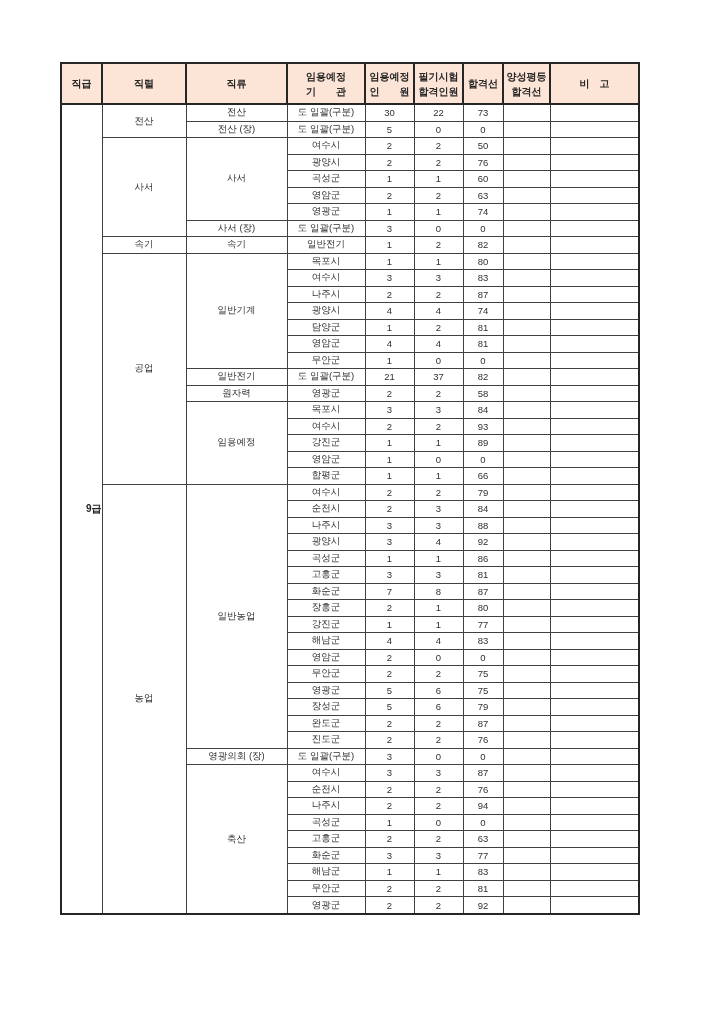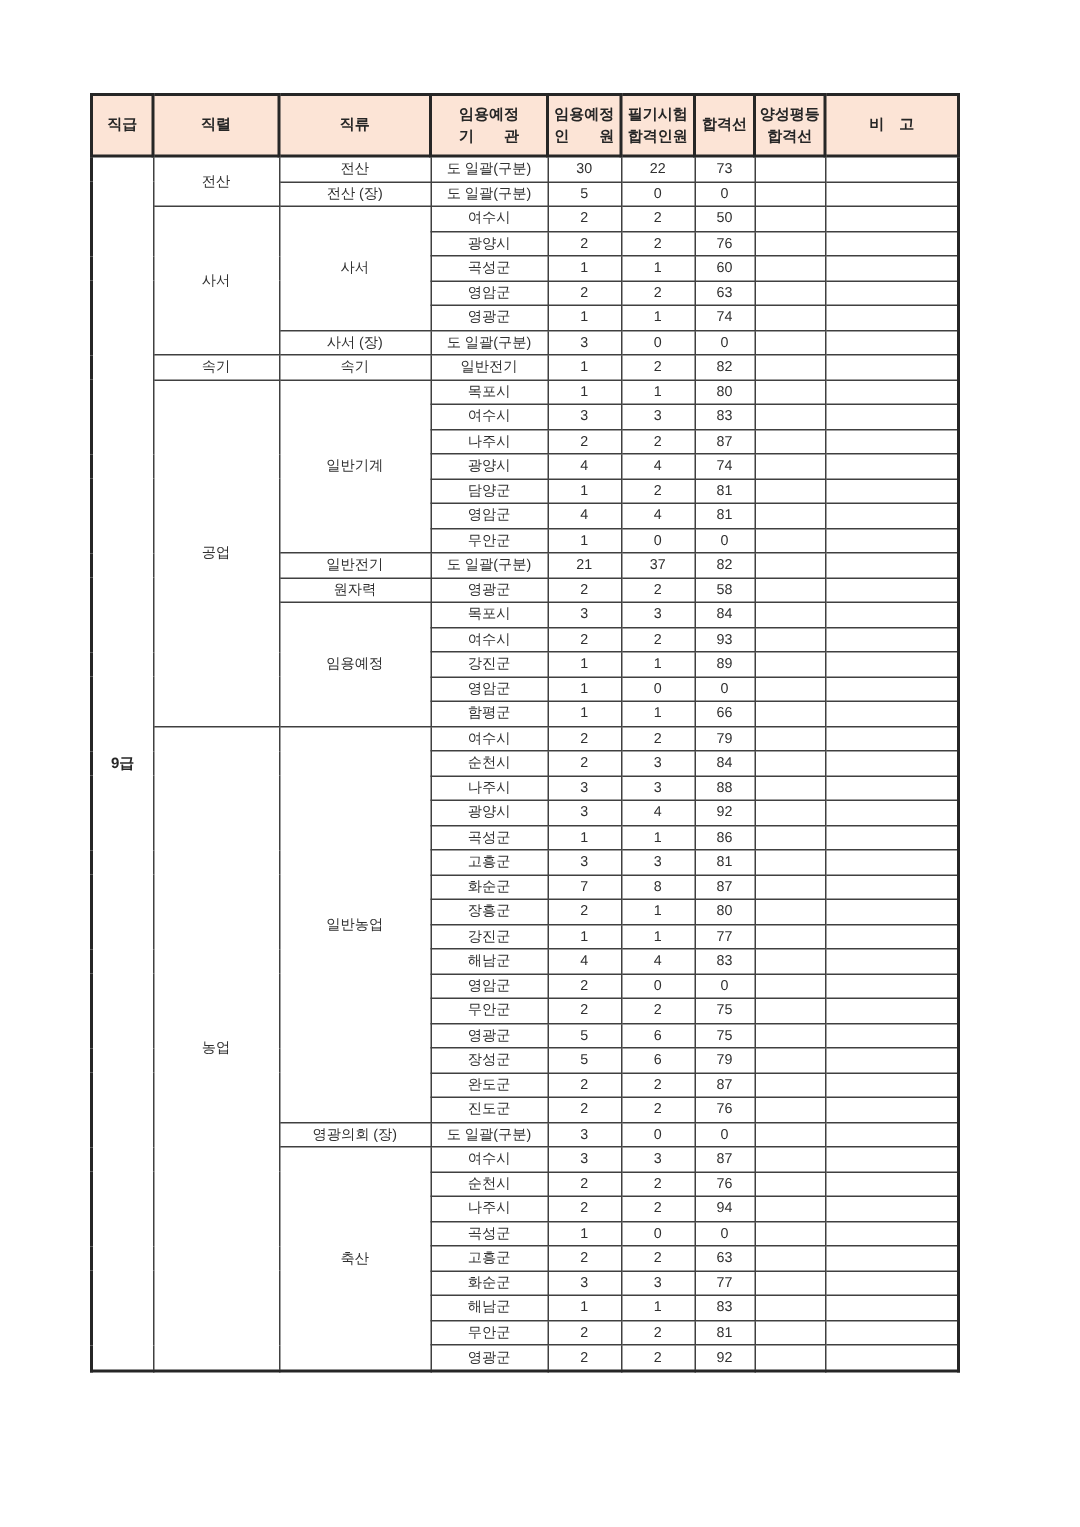--- a/index.html
+++ b/index.html
@@ -38,21 +38,21 @@
   table.results td {
     border: 1px solid #404040;
     font-size: 9.5px;
     color: #303030;
     text-align: center;
     vertical-align: middle;
     padding: 0;
     white-space: nowrap;
     overflow: hidden;
   }
-  table.results td.rank-cell { font-weight: bold; font-size: 10px; color: #262626; }
+  table.results td.rank-cell { font-weight: bold; font-size: 10px; color: #262626; text-align: right; }
 </style>
 </head>
 <body>
 
 <div class="page">
   <table class="results">
     <colgroup>
       <col style="width:41px">
         <col style="width:84px">
         <col style="width:101px">

